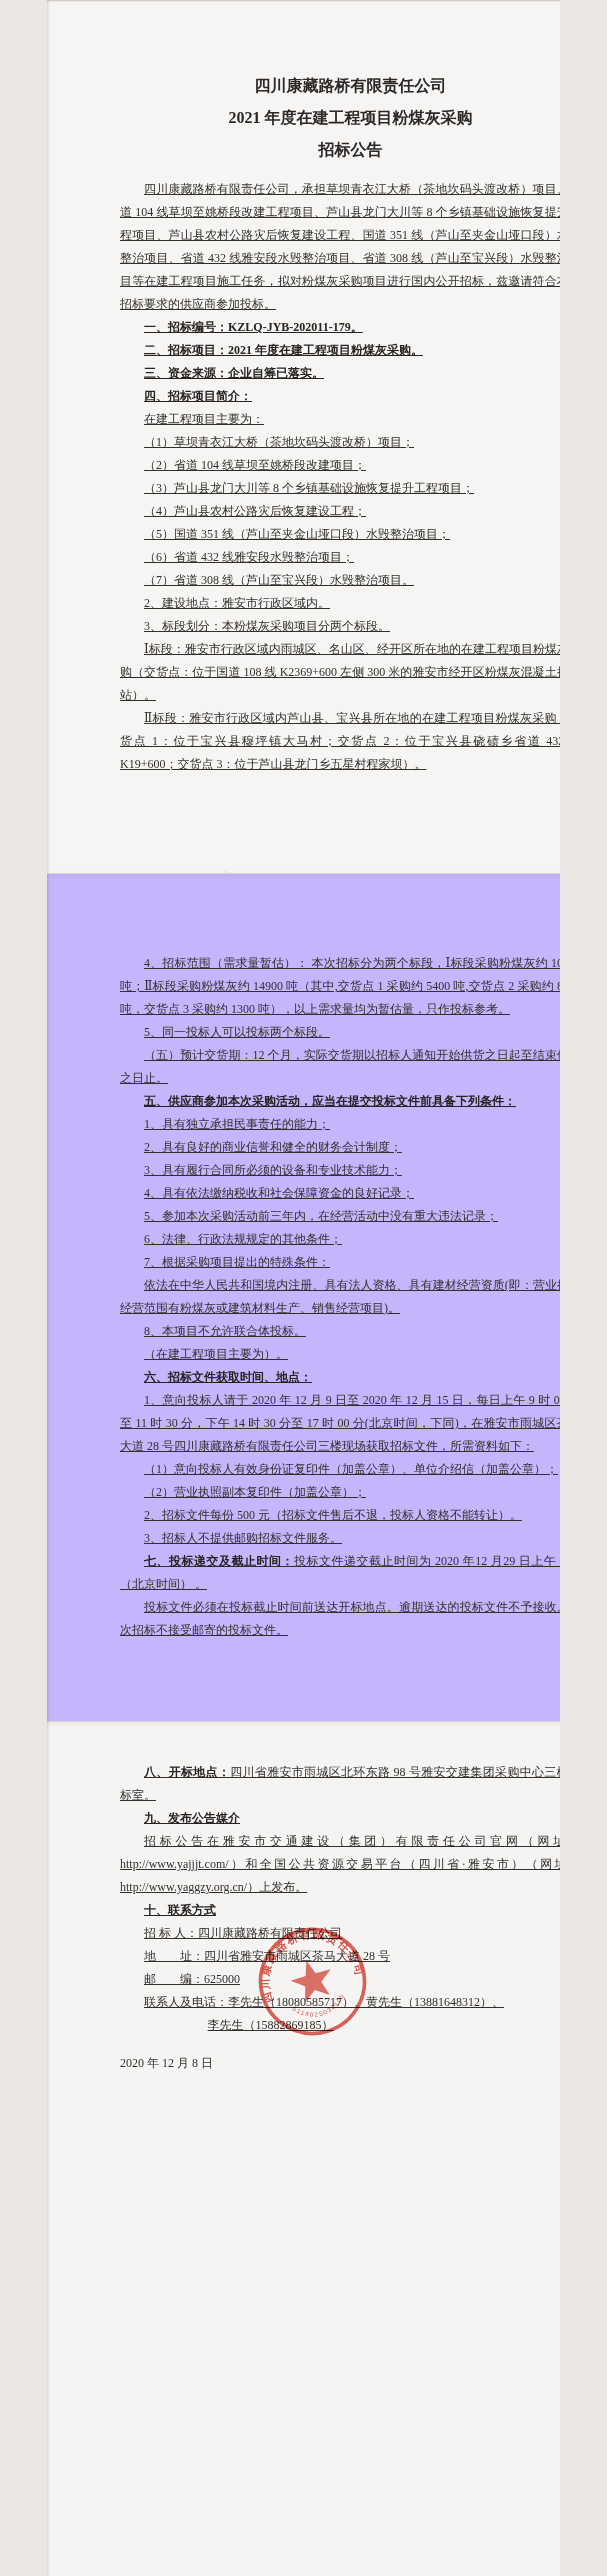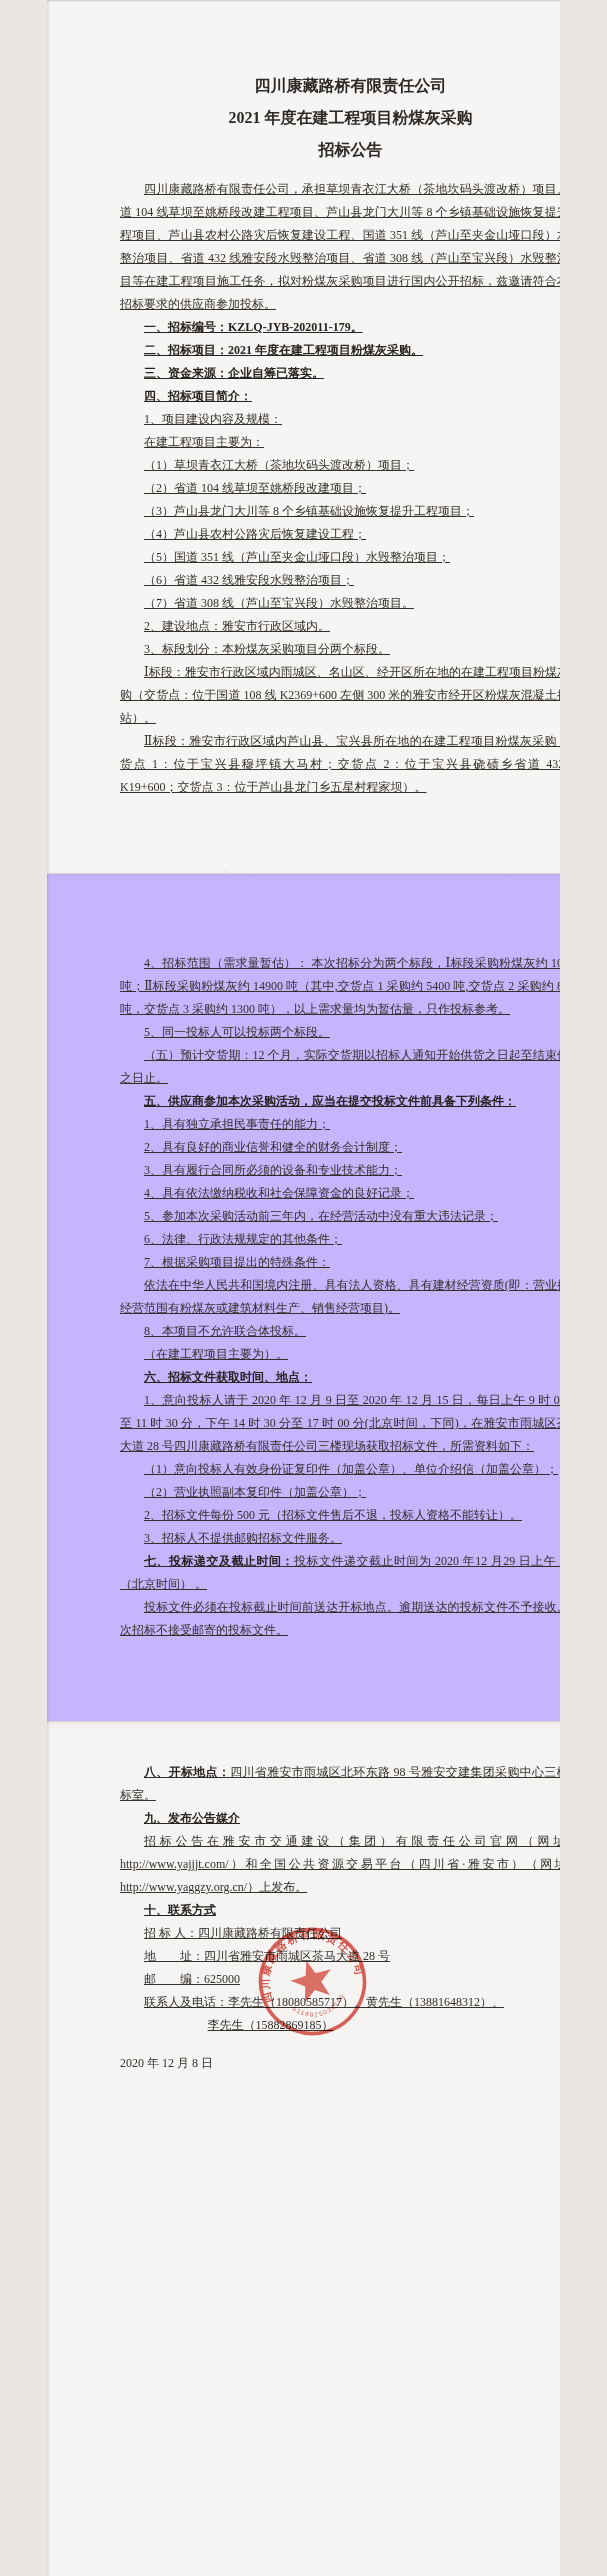--- a/index.html
+++ b/index.html
@@ -50,21 +50,20 @@
     <div class="inner">
       <h1 class="title first">四川康藏路桥有限责任公司</h1>
       <h1 class="title">2021 年度在建工程项目粉煤灰采购</h1>
       <h1 class="title">招标公告</h1>
       <div class="bodytext" id="page1-body">
           <div class="para">四川康藏路桥有限责任公司，承担草坝青衣江大桥（茶地坎码头渡改桥）项目、省道 104 线草坝至姚桥段改建工程项目、芦山县龙门大川等 8 个乡镇基础设施恢复提升工程项目、芦山县农村公路灾后恢复建设工程、国道 351 线（芦山至夹金山垭口段）水毁整治项目、省道 432 线雅安段水毁整治项目、省道 308 线（芦山至宝兴段）水毁整治项目等在建工程项目施工任务，拟对粉煤灰采购项目进行国内公开招标，兹邀请符合本次招标要求的供应商参加投标。</div>
           <div class="para b">一、招标编号：KZLQ-JYB-202011-179。</div>
           <div class="para b">二、招标项目：2021 年度在建工程项目粉煤灰采购。</div>
           <div class="para b">三、资金来源：企业自筹已落实。</div>
           <div class="para b">四、招标项目简介：</div>
-          <div class="para">1、项目建设内容及规模：</div>
           <div class="para">在建工程项目主要为：</div>
           <div class="para">（1）草坝青衣江大桥（茶地坎码头渡改桥）项目；</div>
           <div class="para">（2）省道 104 线草坝至姚桥段改建项目；</div>
           <div class="para">（3）芦山县龙门大川等 8 个乡镇基础设施恢复提升工程项目；</div>
           <div class="para">（4）芦山县农村公路灾后恢复建设工程；</div>
           <div class="para">（5）国道 351 线（芦山至夹金山垭口段）水毁整治项目；</div>
           <div class="para">（6）省道 432 线雅安段水毁整治项目；</div>
           <div class="para">（7）省道 308 线（芦山至宝兴段）水毁整治项目。</div>
           <div class="para">2、建设地点：雅安市行政区域内。</div>
           <div class="para">3、标段划分：本粉煤灰采购项目分两个标段。</div>

